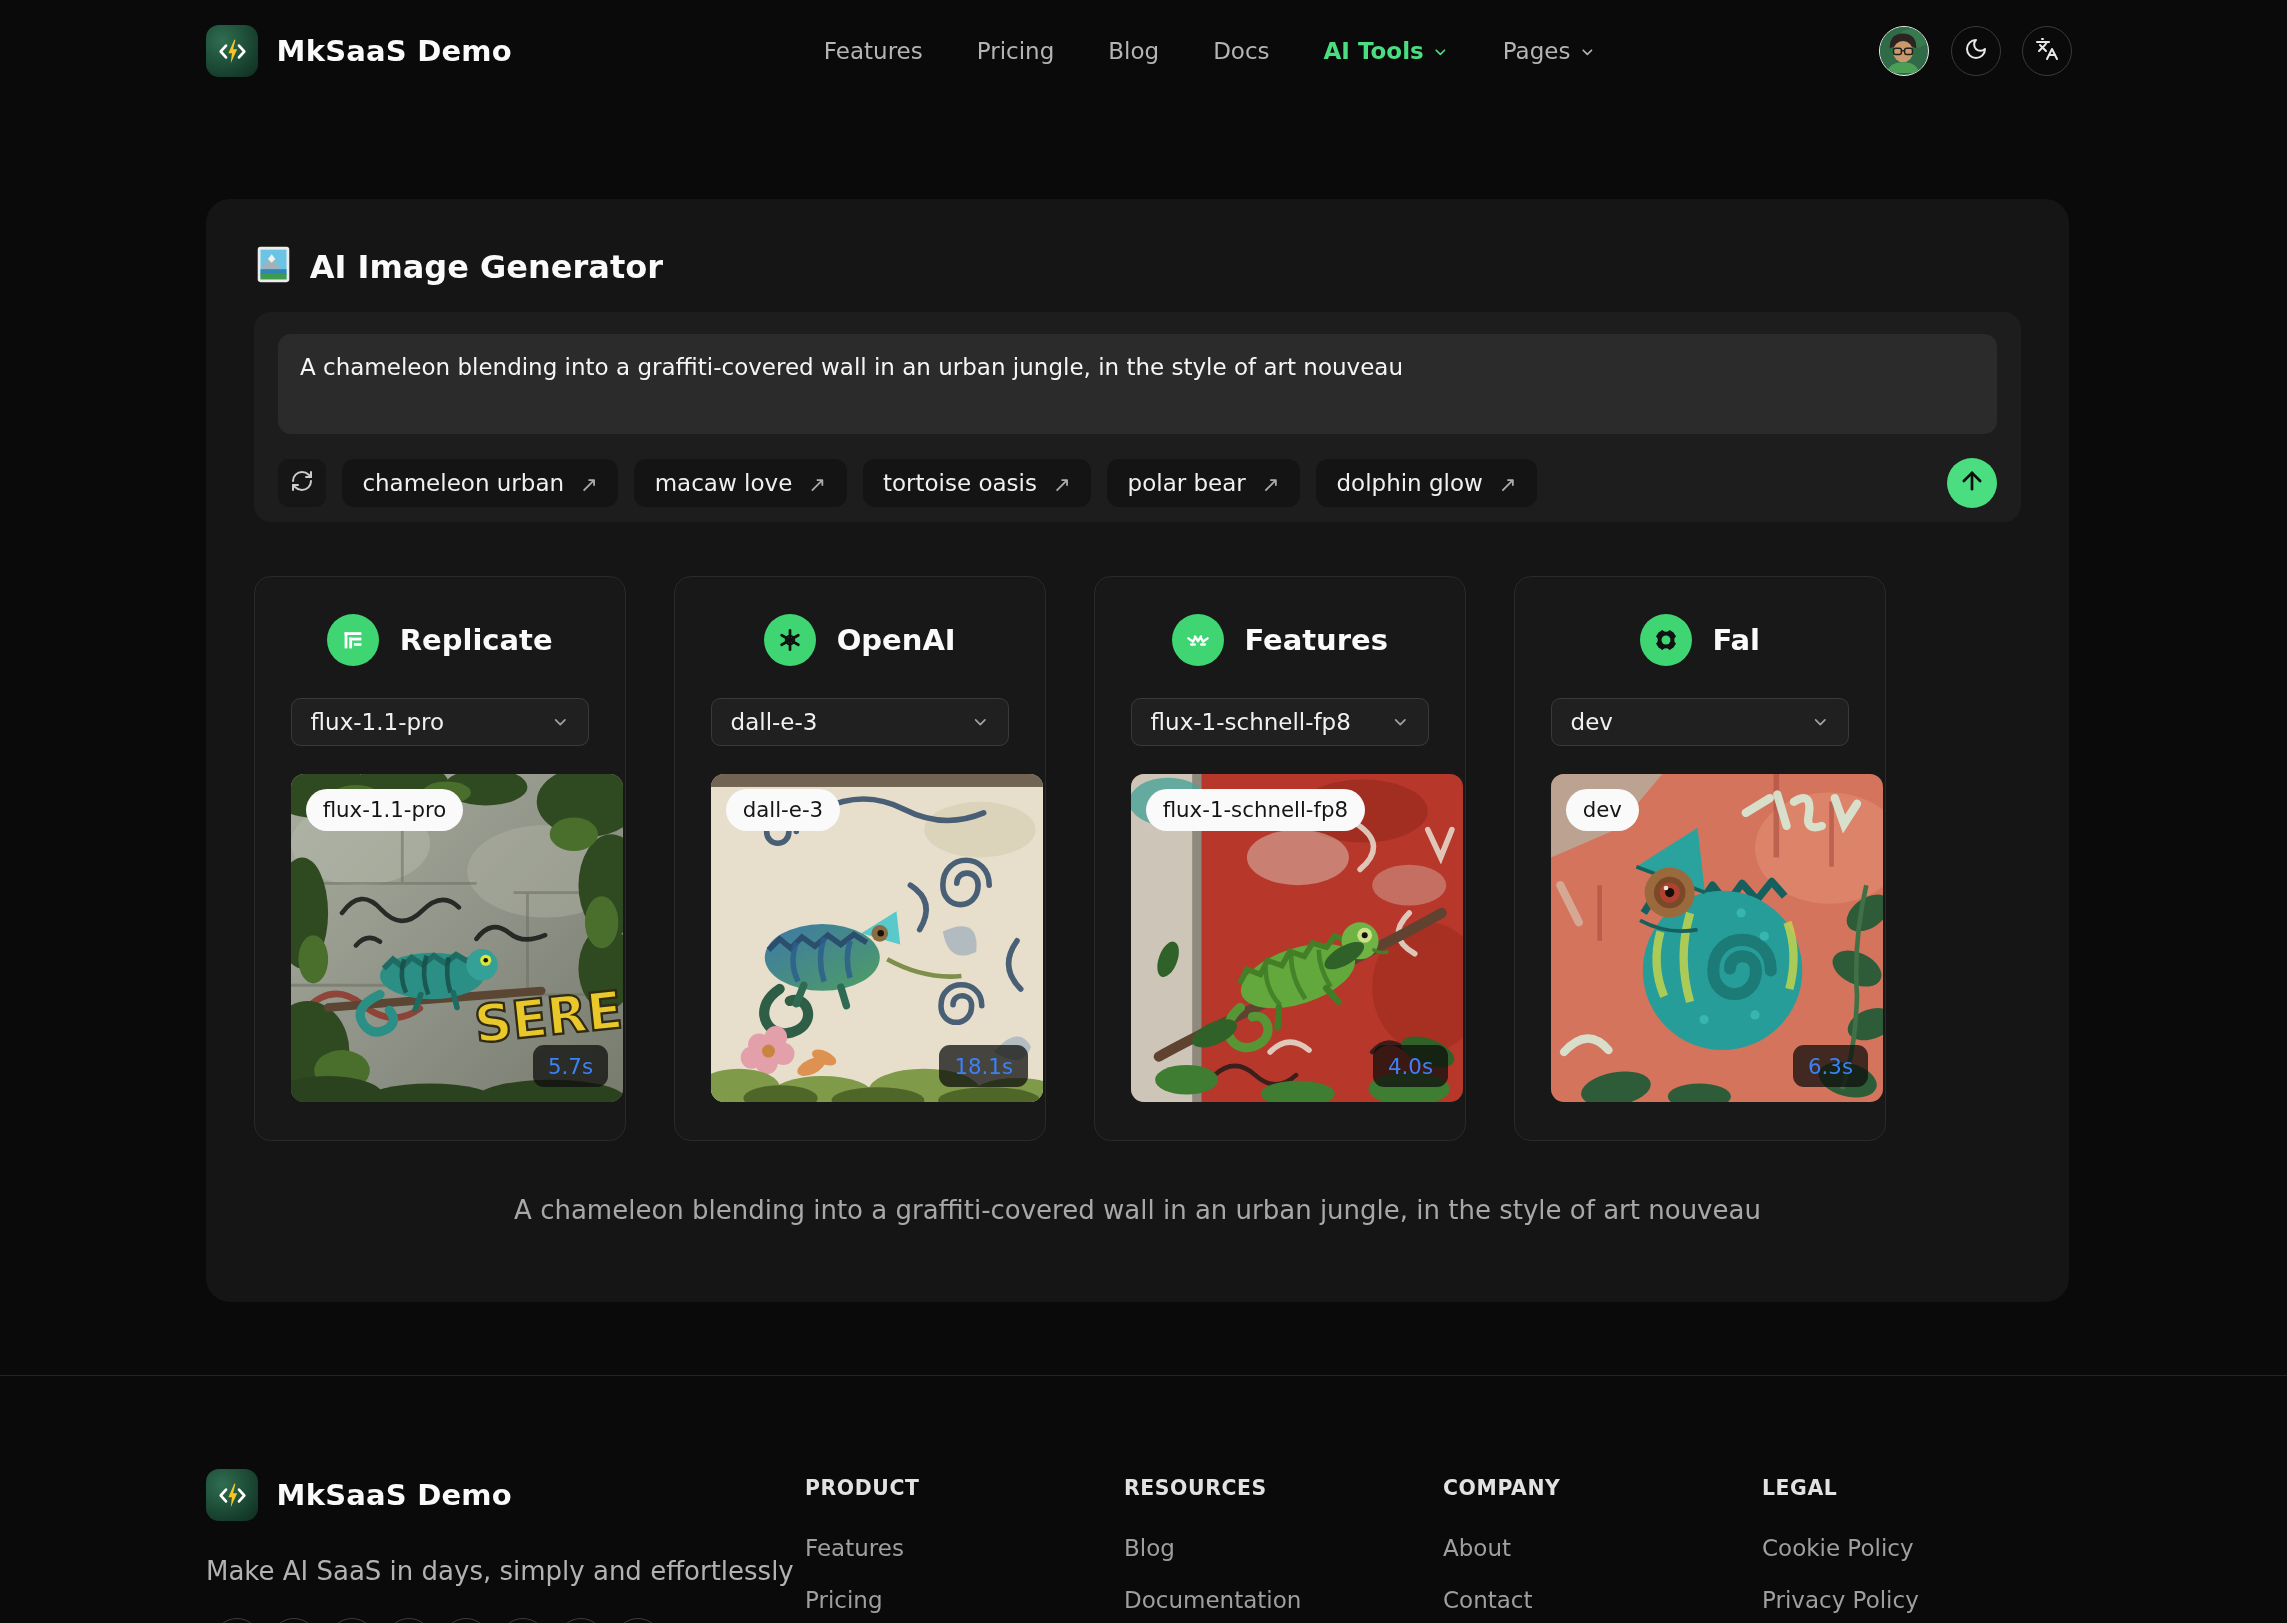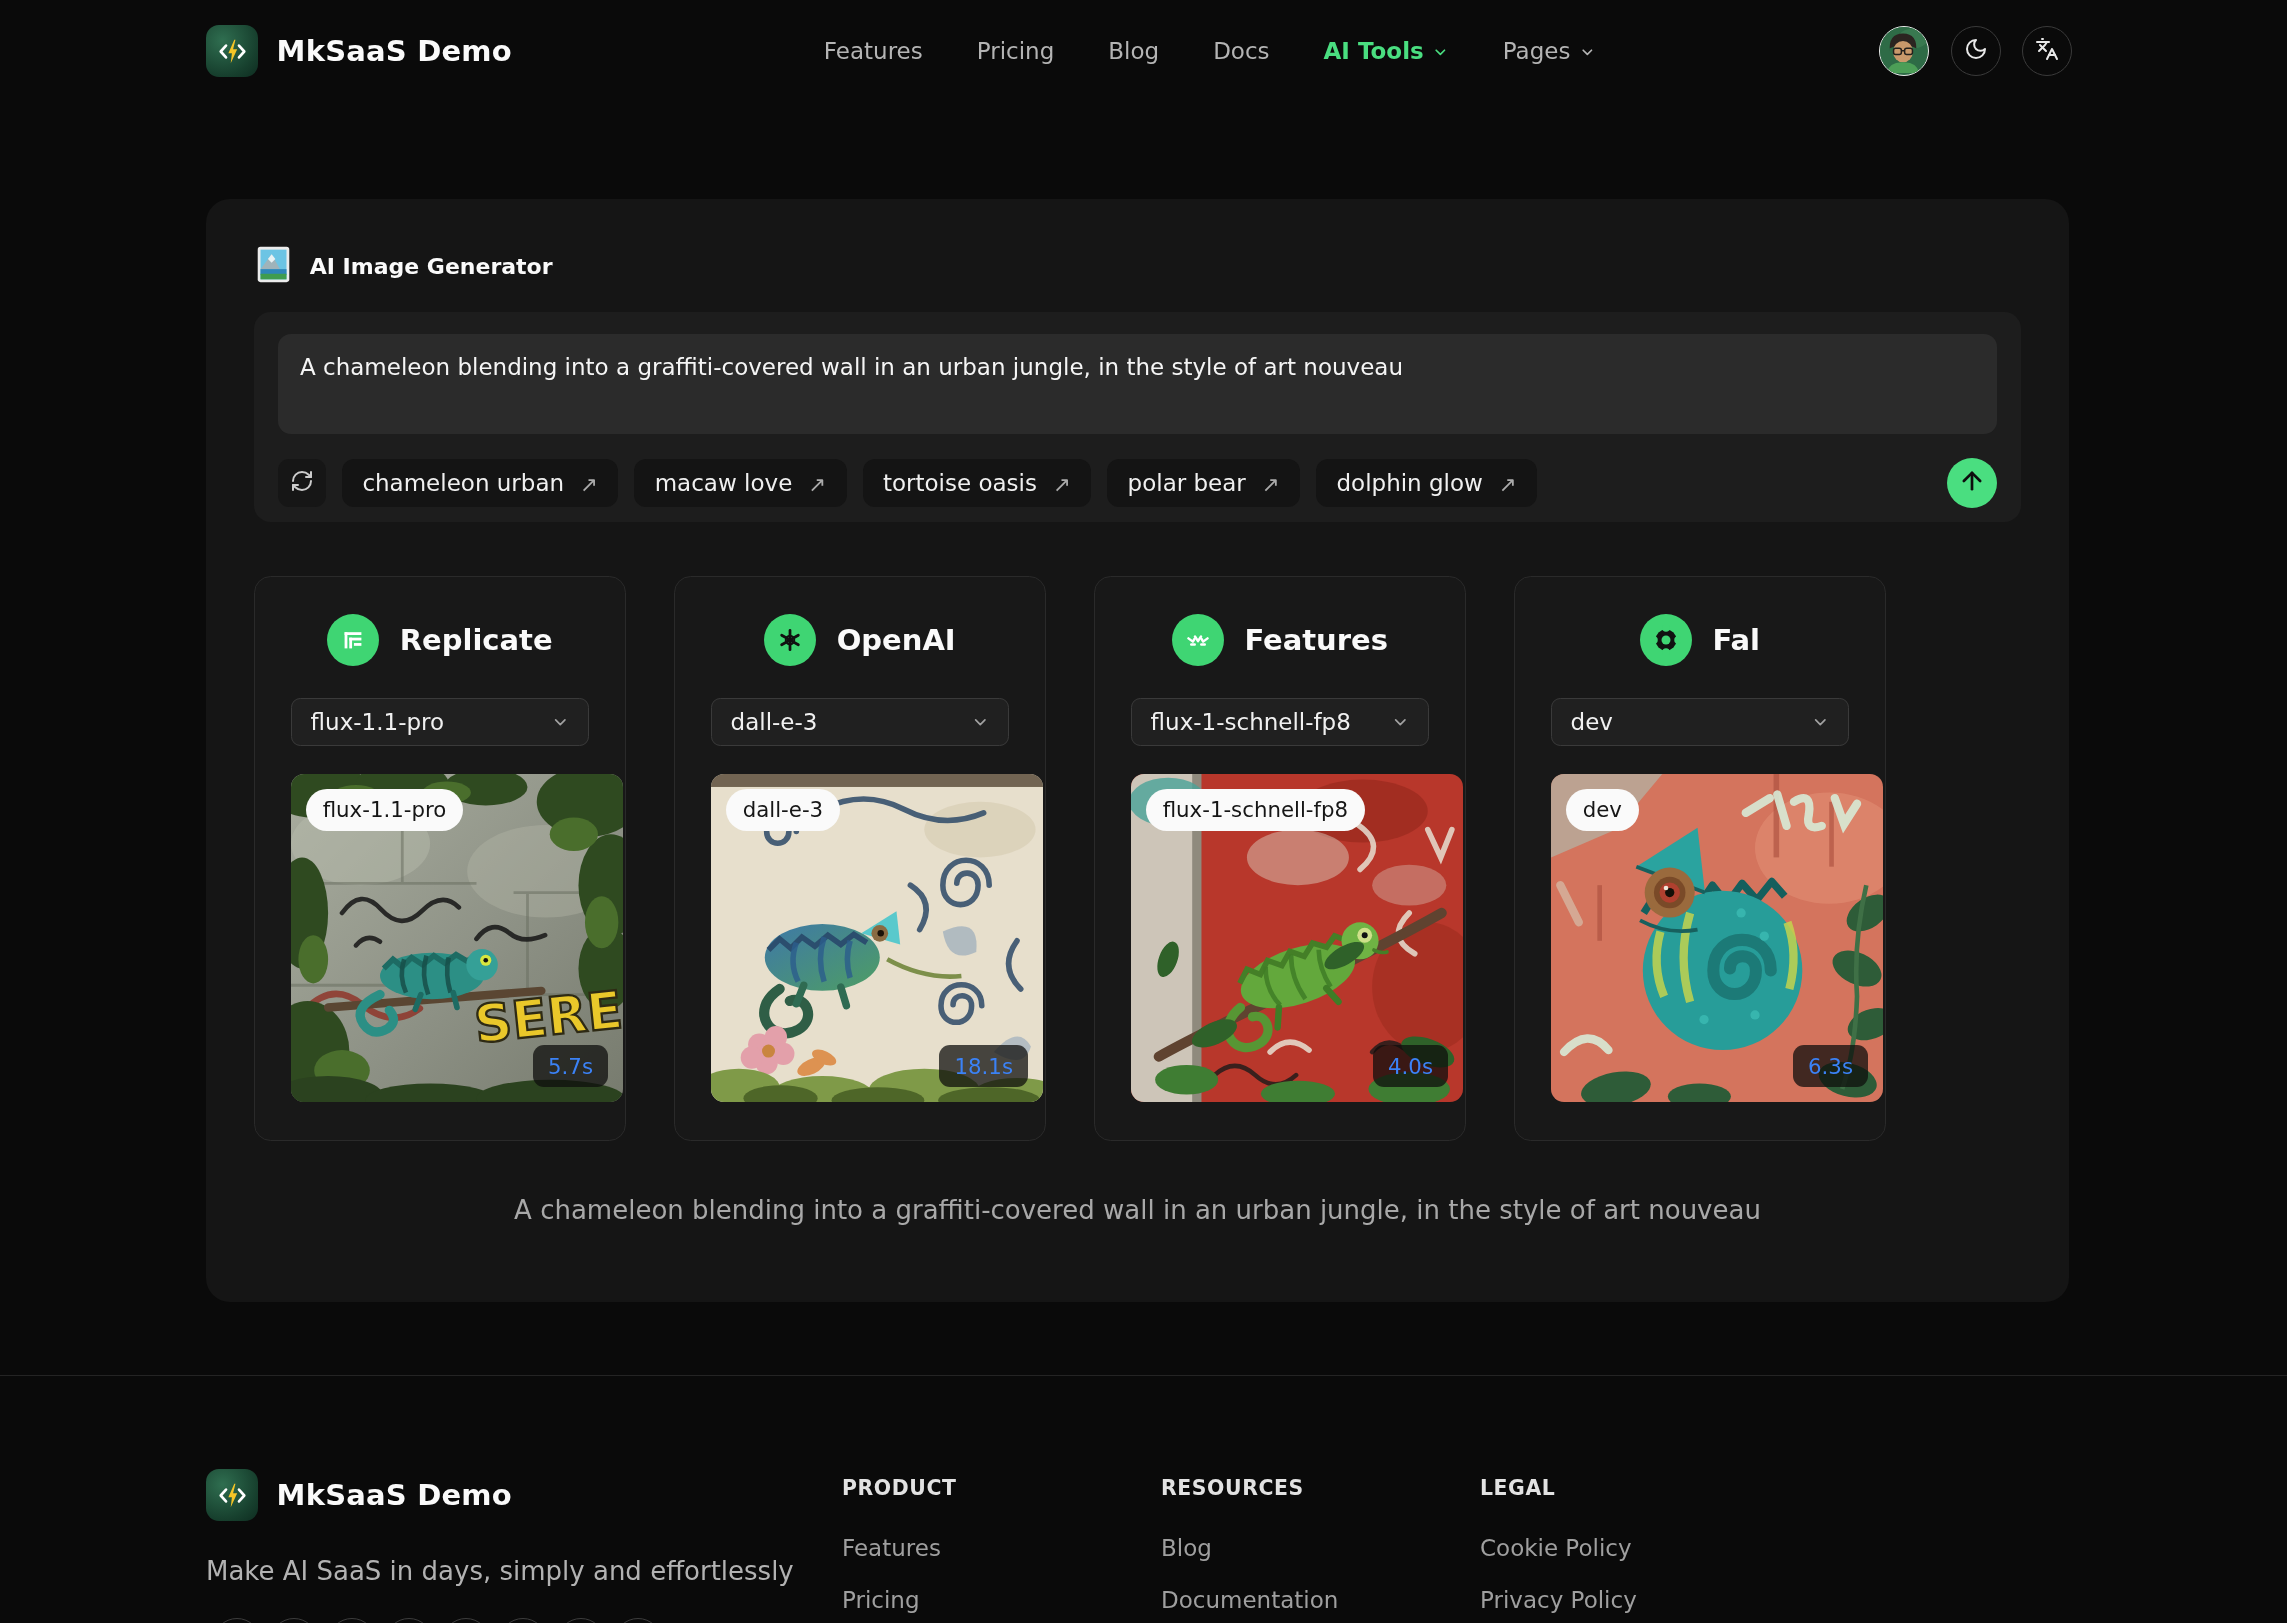--- a/index.html
+++ b/index.html
@@ -40,21 +40,21 @@
     width:50px; height:50px; border-radius:50%;
     border:1.9px solid #ececec; overflow:hidden; background:#2e6b46;
   }
 
   
   .main-panel {
     position:absolute; left:206px; top:199px; width:1863px; height:1103px;
     background:#151515; border-radius:24px; padding:0 48px;
   }
   .gen-header { display:flex; align-items:center; gap:16.7px; padding-top:46px; }
-  .gen-title { font-size:22px; font-weight:bold; }
+  .gen-title { font-size:32px; font-weight:bold; }
 
   .prompt-box {
     margin-top:24px; background:#1d1d1d; border-radius:16.7px;
     padding:22px 24px 15px; height:210px;
   }
   .prompt-input {
     width:100%; height:100px; background:#2b2b2b; border:none; outline:none;
     border-radius:13px; color:#f5f5f5; font-size:23px; line-height:1.45;
     padding:16.7px 22px; resize:none;
     font-family:"DejaVu Sans","Liberation Sans",sans-serif;
@@ -608,20 +608,25 @@
         <div class="f-col-title">PRODUCT</div>
         <div class="f-link clickable">Features</div>
         <div class="f-link clickable">Pricing</div>
       </div>
       <div class="f-col">
         <div class="f-col-title">RESOURCES</div>
         <div class="f-link clickable">Blog</div>
         <div class="f-link clickable">Documentation</div>
       </div>
       <div class="f-col">
+        <div class="f-col-title">COMPANY</div>
+        <div class="f-link clickable">About</div>
+        <div class="f-link clickable">Contact</div>
+      </div>
+      <div class="f-col">
         <div class="f-col-title">LEGAL</div>
         <div class="f-link clickable">Cookie Policy</div>
         <div class="f-link clickable">Privacy Policy</div>
       </div>
     </div>
   </div>
 </div>
 
 <div class="socials">
   <div class="social-btn clickable"></div>

